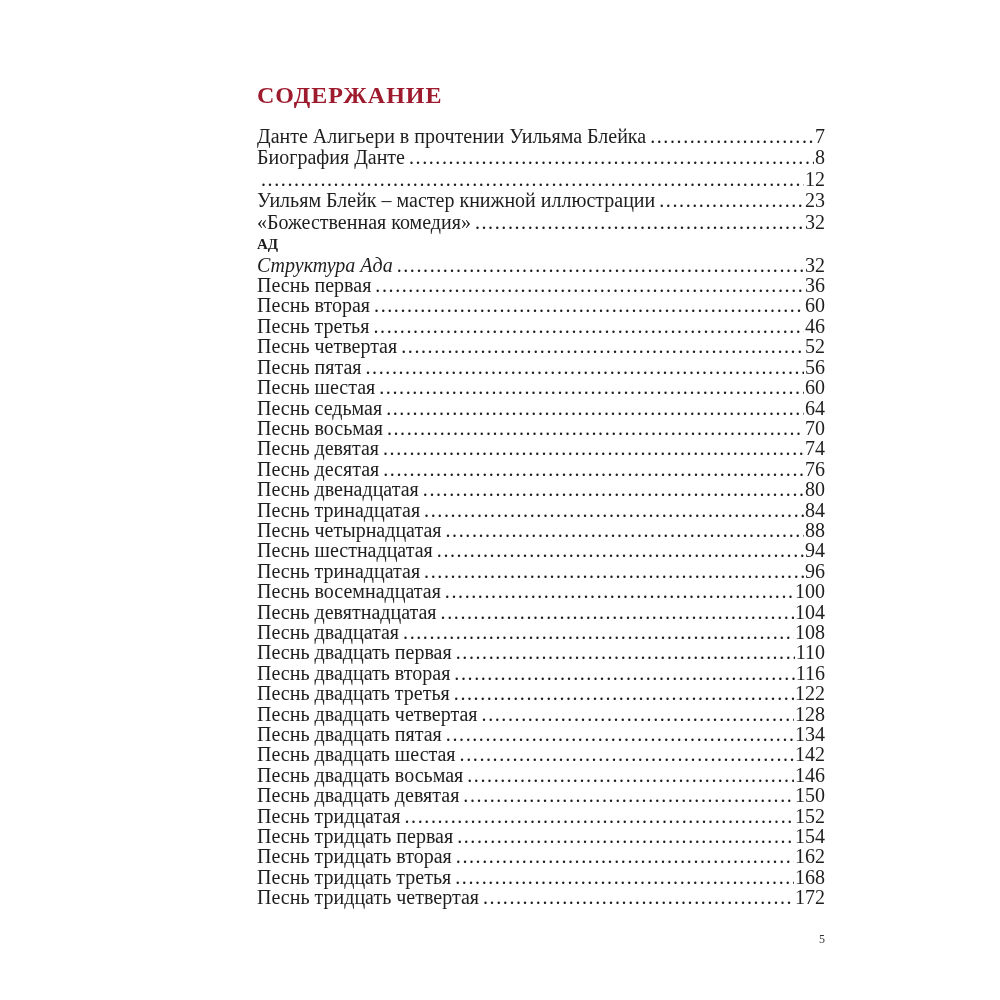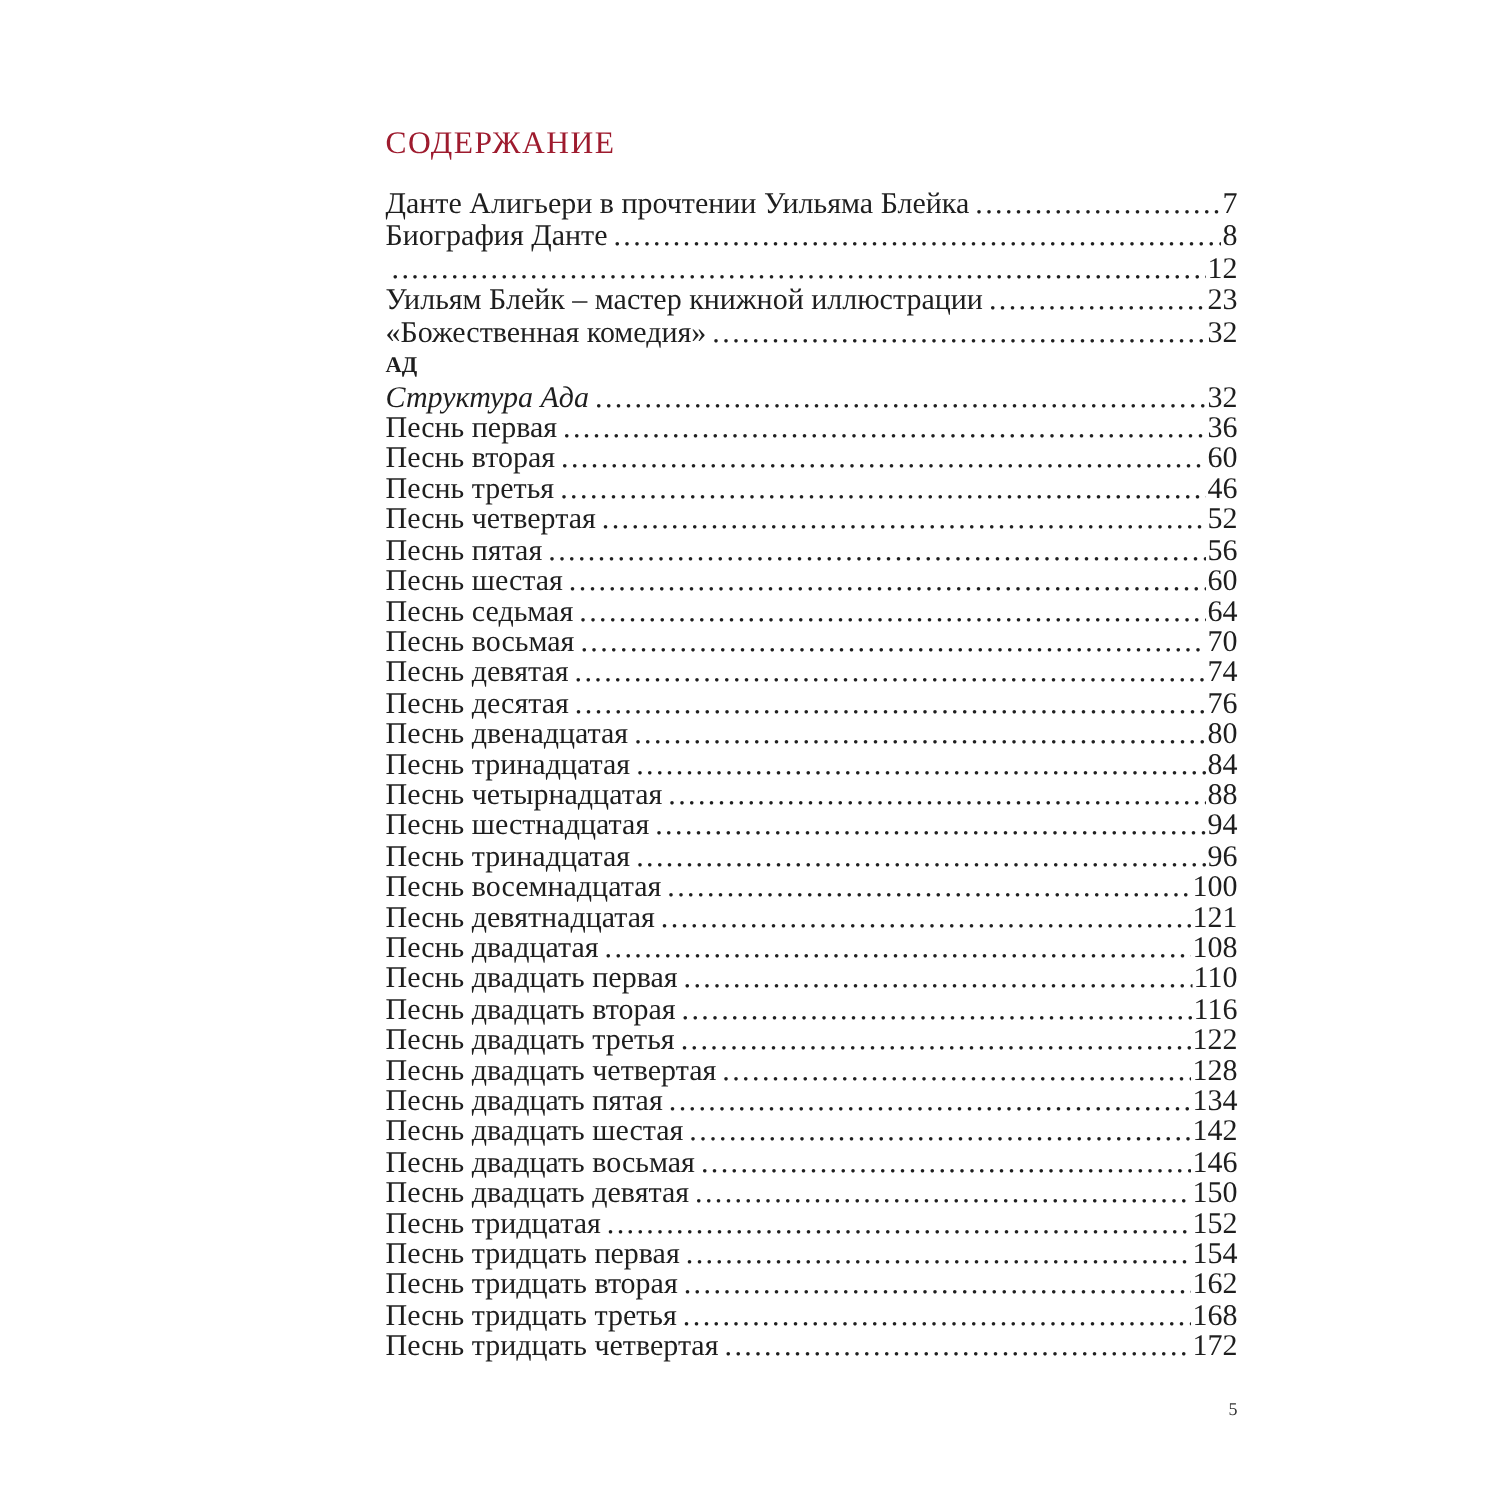--- a/index.html
+++ b/index.html
@@ -14,22 +14,22 @@
     overflow: hidden;
   }
   .content {
     position: absolute;
     left: 257px;
     top: 84px;
     width: 568px;
   }
   .title {
     margin: 0;
-    font-size: 21px;
-    font-weight: normal;
+    font-size: 24px;
+    font-weight: bold;
     letter-spacing: 1px;
     line-height: 22px;
   }
   .toc-list.front {
     margin-top: 20px;
   }
   .front .toc-row {
     line-height: 21.45px;
   }
   .section-block {
@@ -192,21 +192,21 @@
             <span class="pg">96</span>
           </div>
           <div class="toc-row">
             <span class="lbl">Песнь восемнадцатая</span>
             <span class="dots">....................................................................................................................................................................................................................................................................</span>
             <span class="pg">100</span>
           </div>
           <div class="toc-row">
             <span class="lbl">Песнь девятнадцатая</span>
             <span class="dots">....................................................................................................................................................................................................................................................................</span>
-            <span class="pg">121</span>
+            <span class="pg">104</span>
           </div>
           <div class="toc-row">
             <span class="lbl">Песнь двадцатая</span>
             <span class="dots">....................................................................................................................................................................................................................................................................</span>
             <span class="pg">108</span>
           </div>
           <div class="toc-row">
             <span class="lbl">Песнь двадцать первая</span>
             <span class="dots">....................................................................................................................................................................................................................................................................</span>
             <span class="pg">110</span>

